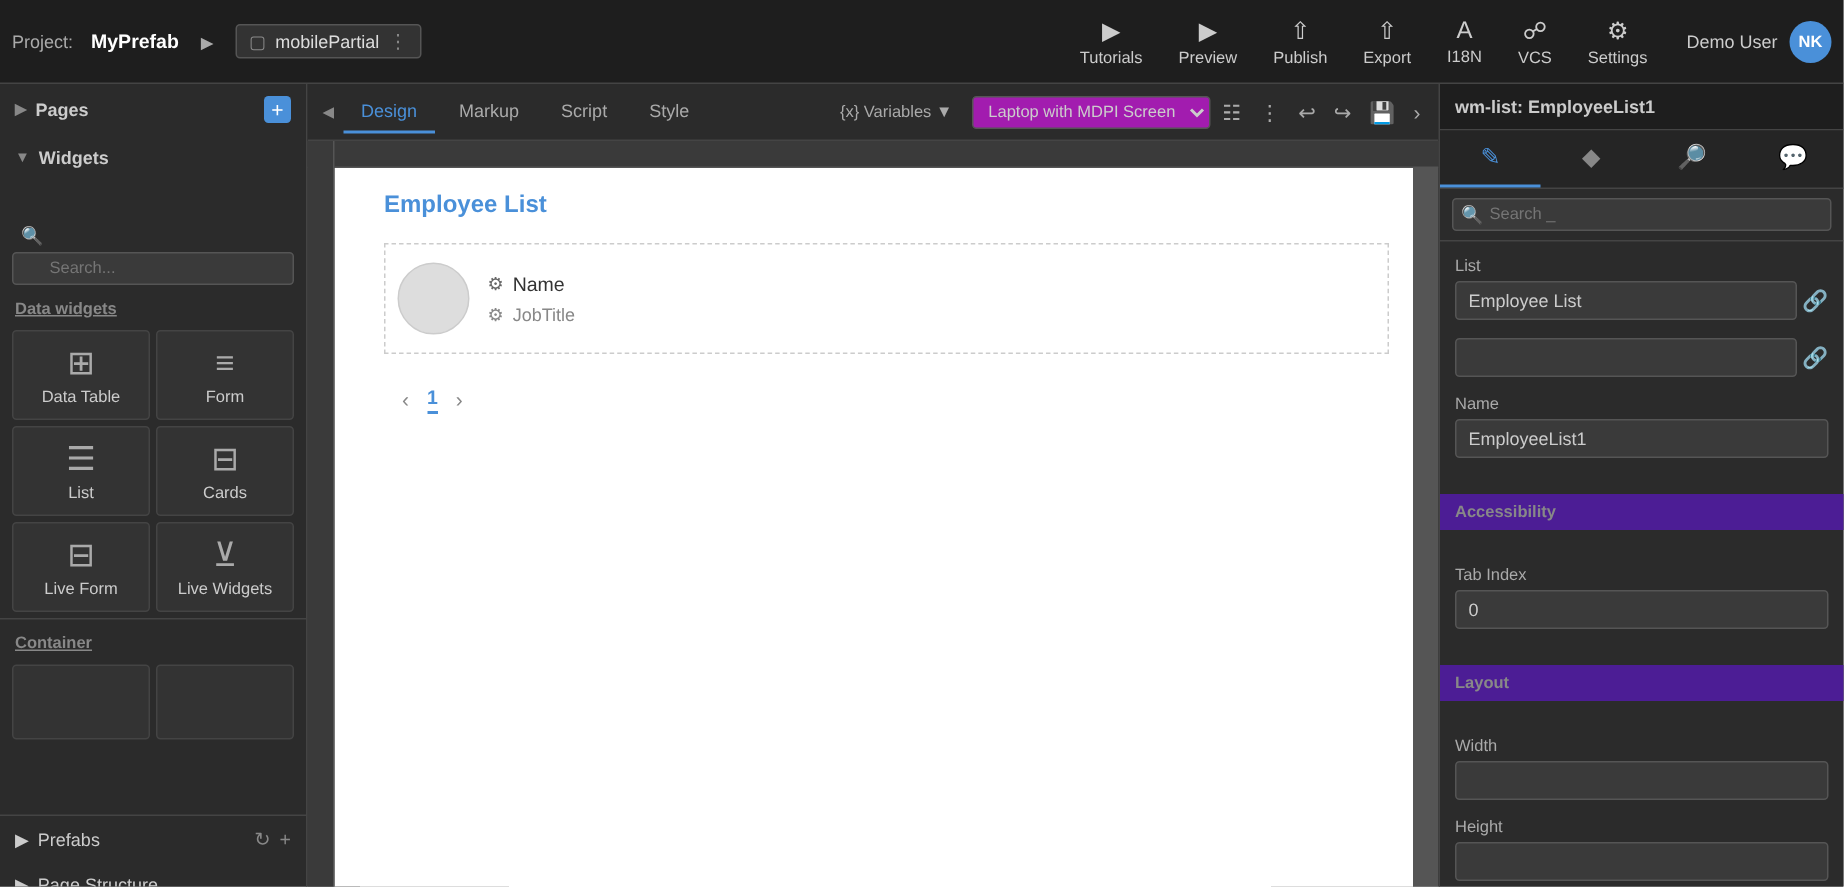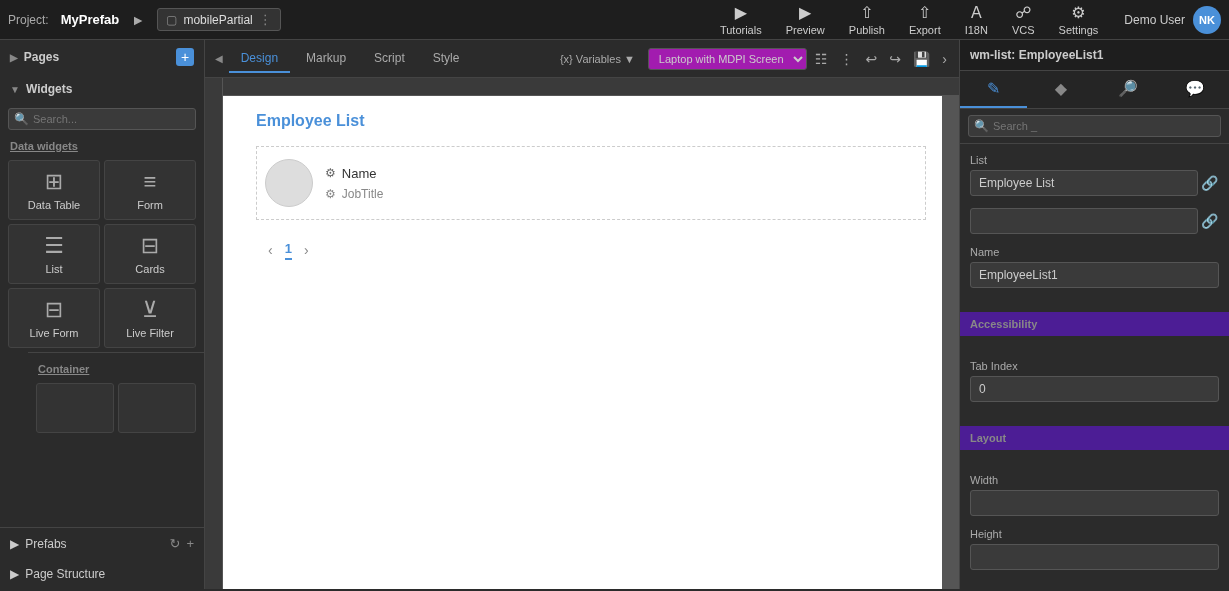--- a/index.html
+++ b/index.html
@@ -1,20 +1,20 @@
 <!DOCTYPE html>
 <html><head>
   <meta charset="utf-8">
   <style>
     * { box-sizing: border-box; margin: 0; padding: 0; }
     body { font-family: Arial, sans-serif; font-size: 13px; background: #2b2b2b; color: #ccc; overflow: hidden; width: 1229px; height: 591px; }
 
     
     .top-bar {
-      display: flex; align-items: center; height: 40px;
+      display: flex; align-items: center; height: 56px;
       background: #1e1e1e; border-bottom: 1px solid #444;
       padding: 0 8px; gap: 12px;
     }
     .project-label { color: #aaa; font-size: 12px; }
     .project-name { color: #fff; font-weight: bold; font-size: 13px; }
     .top-bar-arrow { color: #aaa; font-size: 14px; }
     .file-tab {
       display: flex; align-items: center; gap: 6px;
       background: #333; border: 1px solid #555; border-radius: 3px;
       padding: 3px 8px; color: #ddd; font-size: 12px;
@@ -62,41 +62,41 @@
       width: 18px; height: 18px; border-radius: 3px;
       display: flex; align-items: center; justify-content: center;
       cursor: pointer; font-size: 14px; line-height: 1;
     }
     .search-box {
       margin: 4px 8px; position: relative;
     }
     .search-box input {
       width: 100%; background: #3a3a3a; border: 1px solid #555;
       border-radius: 3px; padding: 4px 8px 4px 24px;
-      color: #ccc; font-size: 11px; outline: none;
+      color: #ccc; font-size: 11px; outline: none; margin-top: 44px;
     }
     .search-box .search-icon {
       position: absolute; left: 6px; top: 50%; transform: translateY(-50%);
       color: #888; font-size: 12px;
     }
     .section-label {
       padding: 6px 10px 4px; color: #888; font-size: 11px; font-weight: bold; text-decoration: underline;
     }
     .widget-grid {
       display: grid; grid-template-columns: 1fr 1fr;
       gap: 4px; padding: 4px 8px;
     }
     .widget-item {
       display: flex; flex-direction: column; align-items: center;
       gap: 4px; padding: 8px 4px; background: #333;
       border: 1px solid #444; border-radius: 3px; cursor: pointer;
       color: #ccc; font-size: 11px;
     }
     .widget-icon { font-size: 22px; color: #aaa; }
-    .container-section { border-top: 1px solid #444; padding-top: 4px; margin-left: 28px; }
+    .container-section { border-top: 1px solid #444; padding-top: 4px; }
     .bottom-sections {
       margin-top: auto; border-top: 1px solid #444;
     }
     .bottom-section-row {
       display: flex; align-items: center; justify-content: space-between;
       padding: 8px 10px; cursor: pointer;
     }
     .bottom-section-label {
       display: flex; align-items: center; gap: 6px;
       color: #ccc; font-size: 12px;
@@ -330,21 +330,21 @@
       <div class="widget-item">
         <span class="widget-icon">⊟</span>
         <span>Cards</span>
       </div>
       <div class="widget-item">
         <span class="widget-icon">⊟</span>
         <span>Live Form</span>
       </div>
       <div class="widget-item">
         <span class="widget-icon">⊻</span>
-        <span>Live Filter</span>
+        <span>Live Widgets</span>
       </div>
     </div>
 
     <div class="container-section">
       <div class="section-label">Container</div>
       <div class="widget-grid">
         <div class="widget-item" style="height:50px;"></div>
         <div class="widget-item" style="height:50px;"></div>
       </div>
     </div>

